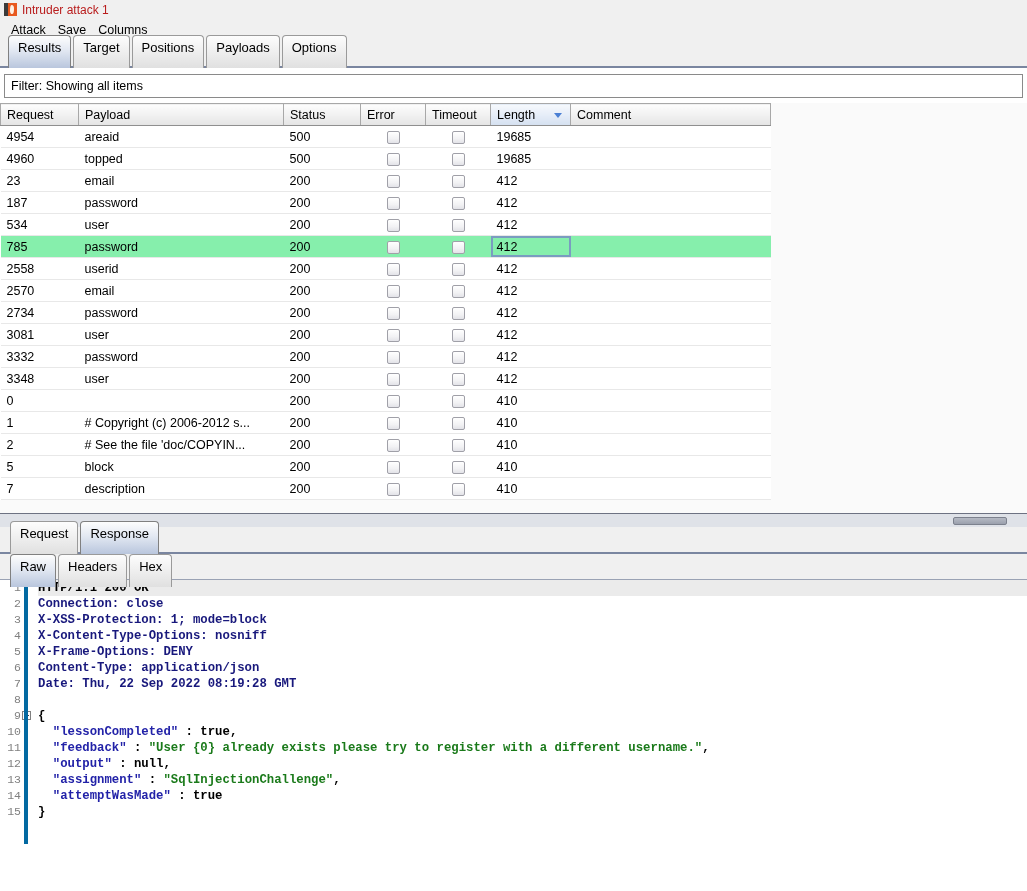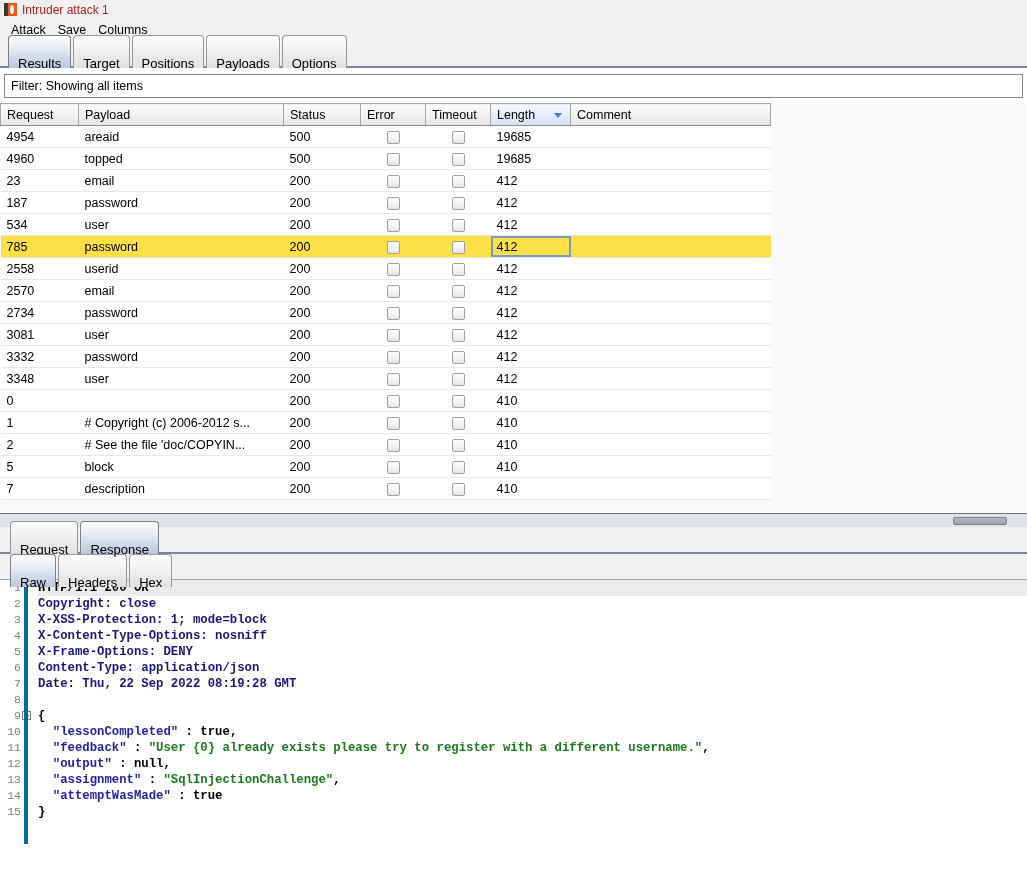--- a/index.html
+++ b/index.html
@@ -87,23 +87,23 @@
   }
   .tabstrip::after {
     content: "";
     position: absolute;
     left: 0; right: 0; bottom: 0;
     height: 2px;
     background: #7a86a0;
   }
   .tab {
     position: relative;
-    height: 20px;
+    height: 33px;
     line-height: 23px;
-    padding: 16px 9px;
+    padding: 0 9px;
     margin-right: 2px;
     font-size: 13px;
     border: 1px solid #9a9a9a;
     border-bottom: none;
     border-radius: 4px 4px 0 0;
     background: linear-gradient(to bottom, #fdfdfd 0%, #ededed 55%, #e0e0e0 100%);
     color: #000;
     box-sizing: border-box;
     cursor: default;
     white-space: nowrap;
@@ -182,21 +182,21 @@
     font-size: 12.5px;
     padding: 0 0 0 6px;
     border-bottom: 1px solid #e8e8e8;
     color: #000;
     box-sizing: border-box;
     white-space: nowrap;
     overflow: hidden;
     vertical-align: middle;
   }
   tr.row-highlight td {
-    background: #fde047;
+    background: #86efac;
   }
   td.focused-cell {
     box-shadow: inset 0 0 0 2px #7a9cc0;
   }
   .chk {
     display: inline-block;
     width: 13px;
     height: 13px;
     border: 1px solid #a0a0a8;
     border-radius: 2px;
@@ -580,21 +580,21 @@
       <div>9<span class="foldbox"></span></div>
       <div>10</div>
       <div>11</div>
       <div>12</div>
       <div>13</div>
       <div>14</div>
       <div>15</div>
     </div>
   <div class="codecol" id="codecol">
       <div class="codeline first"><span class="c-plain">HTTP/1.1 200 OK</span></div>
-      <div class="codeline"><span class="c-hdr">Copyright: close</span></div>
+      <div class="codeline"><span class="c-hdr">Connection: close</span></div>
       <div class="codeline"><span class="c-hdr">X-XSS-Protection: 1; mode=block</span></div>
       <div class="codeline"><span class="c-hdr">X-Content-Type-Options: nosniff</span></div>
       <div class="codeline"><span class="c-hdr">X-Frame-Options: DENY</span></div>
       <div class="codeline"><span class="c-hdr">Content-Type: application/json</span></div>
       <div class="codeline"><span class="c-hdr">Date: Thu, 22 Sep 2022 08:19:28 GMT</span></div>
       <div class="codeline">&nbsp;</div>
       <div class="codeline"><span class="c-plain">{</span></div>
       <div class="codeline"><span class="c-key">  "lessonCompleted"</span><span class="c-plain"> : </span><span class="c-lit">true</span><span class="c-plain">,</span></div>
       <div class="codeline"><span class="c-key">  "feedback"</span><span class="c-plain"> : </span><span class="c-str">"User {0} already exists please try to register with a different username."</span><span class="c-plain">,</span></div>
       <div class="codeline"><span class="c-key">  "output"</span><span class="c-plain"> : </span><span class="c-lit">null</span><span class="c-plain">,</span></div>

